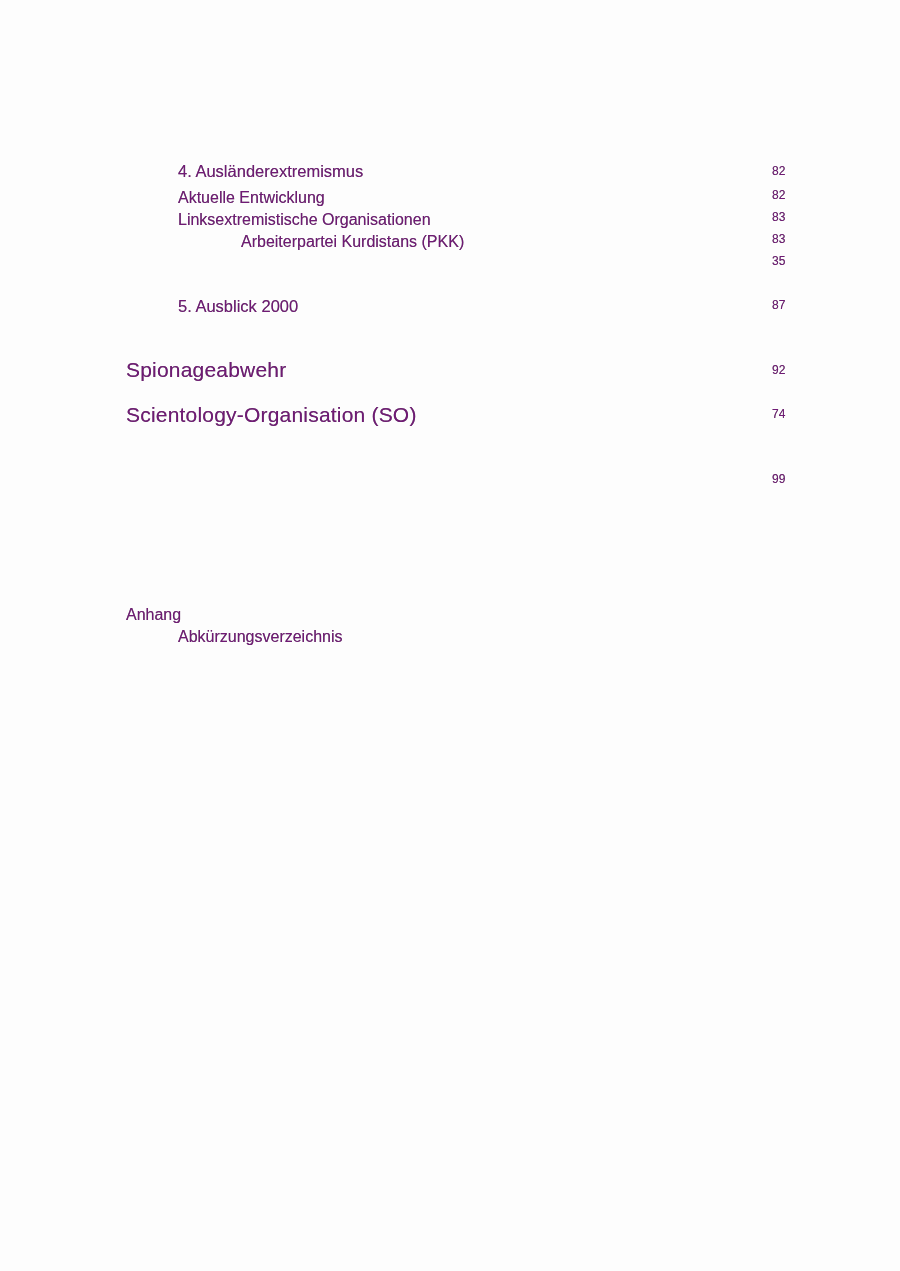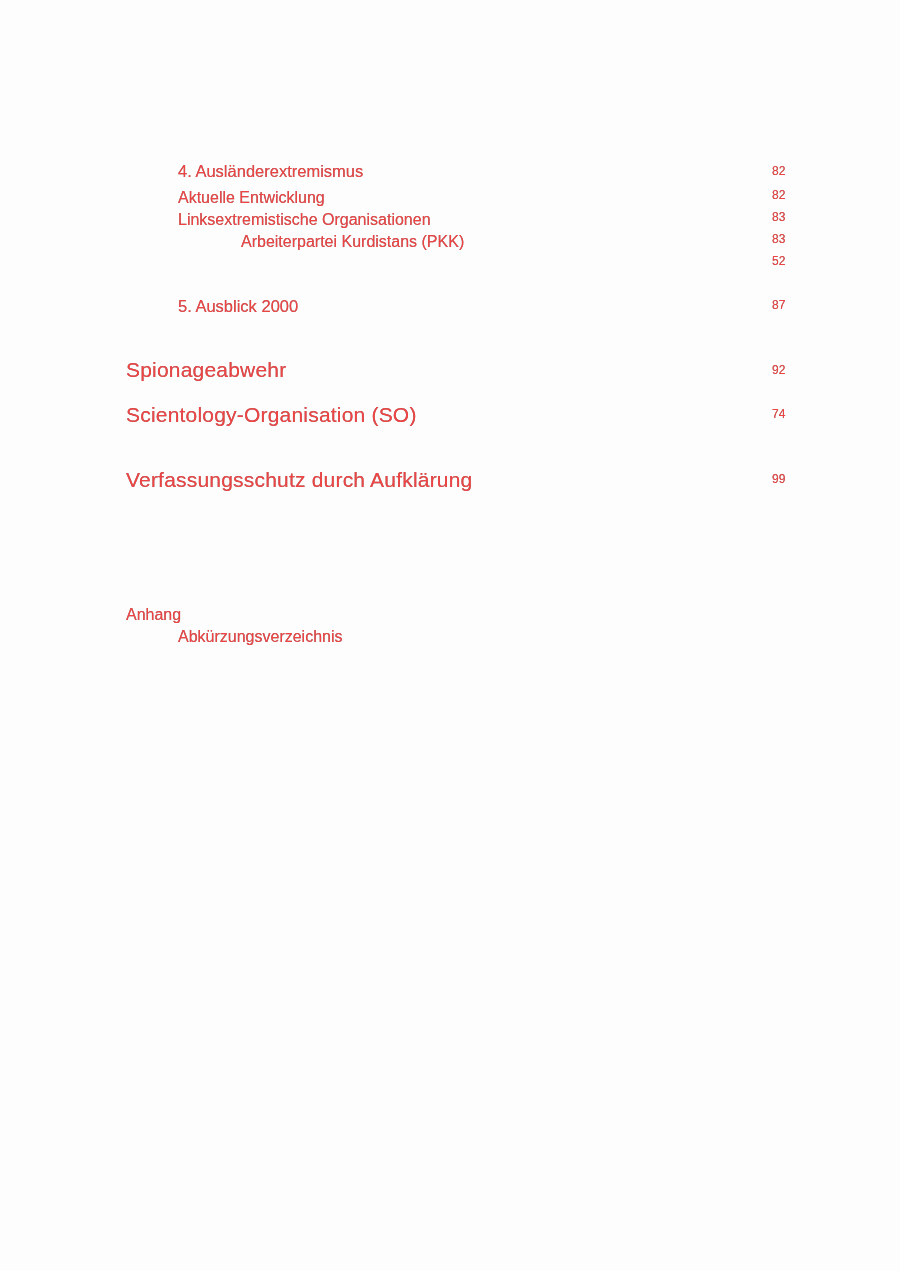--- a/index.html
+++ b/index.html
@@ -2,21 +2,21 @@
 <html><head>
 <meta charset="utf-8">
 <style>
   html, body { margin: 0; padding: 0; background: #ffffff; }
   .page {
     position: relative;
     width: 900px;
     height: 1271px;
     background: #fdfdfd;
     font-family: "Liberation Sans", sans-serif;
-    color: #ef4444;
+    color: #701a75;
     overflow: hidden;
   }
   .t {
     position: absolute;
     white-space: nowrap;
     line-height: 1.1;
     text-shadow: 0 0 0.45px rgba(20,20,20,0.55);
   }
   
   .fs-sub  { font-size: 16px; }
@@ -61,31 +61,30 @@
 
   <span class="t fs-sub l-sub r2">Aktuelle Entwicklung</span>
   <span class="t pg l-page p2">82</span>
 
   <span class="t fs-sub l-sub r3">Linksextremistische Organisationen</span>
   <span class="t pg l-page p3">83</span>
 
   <span class="t fs-sub l-indent r4">Arbeiterpartei Kurdistans (PKK)</span>
   <span class="t pg l-page p4">83</span>
 
-  <span class="t pg l-page p5">52</span>
+  <span class="t pg l-page p5">35</span>
 
   <span class="t fs-sec l-sub r6">5. Ausblick 2000</span>
   <span class="t pg l-page p6">87</span>
 
   <span class="t fs-head l-head r7">Spionageabwehr</span>
   <span class="t pg l-page p7">92</span>
 
   <span class="t fs-head l-head r8">Scientology-Organisation (SO)</span>
   <span class="t pg l-page p8">74</span>
 
-  <span class="t fs-head l-head r9">Verfassungsschutz durch Aufklärung</span>
   <span class="t pg l-page p9">99</span>
 
   <span class="t fs-sub l-head r10">Anhang</span>
 
   <span class="t fs-sub l-sub r11">Abkürzungsverzeichnis</span>
 
 </div>
 
 </body></html>

